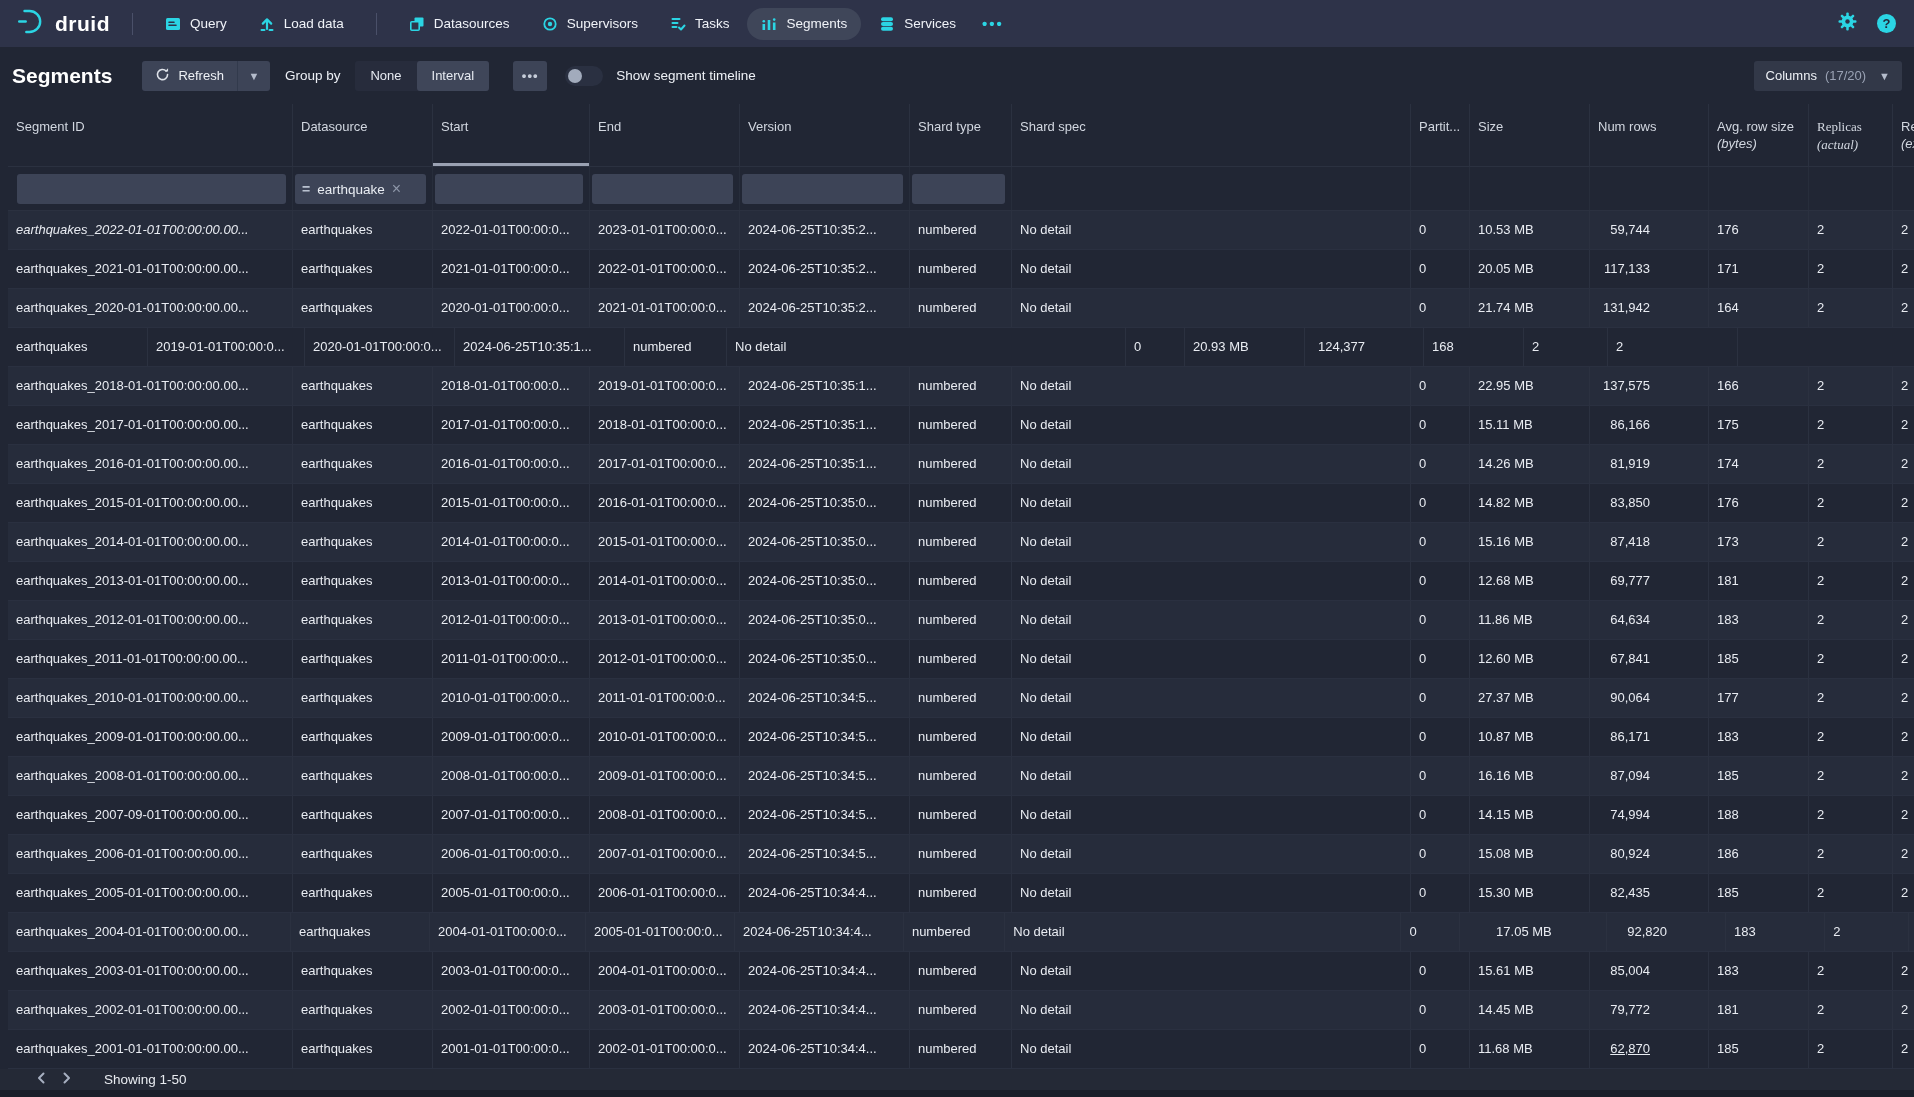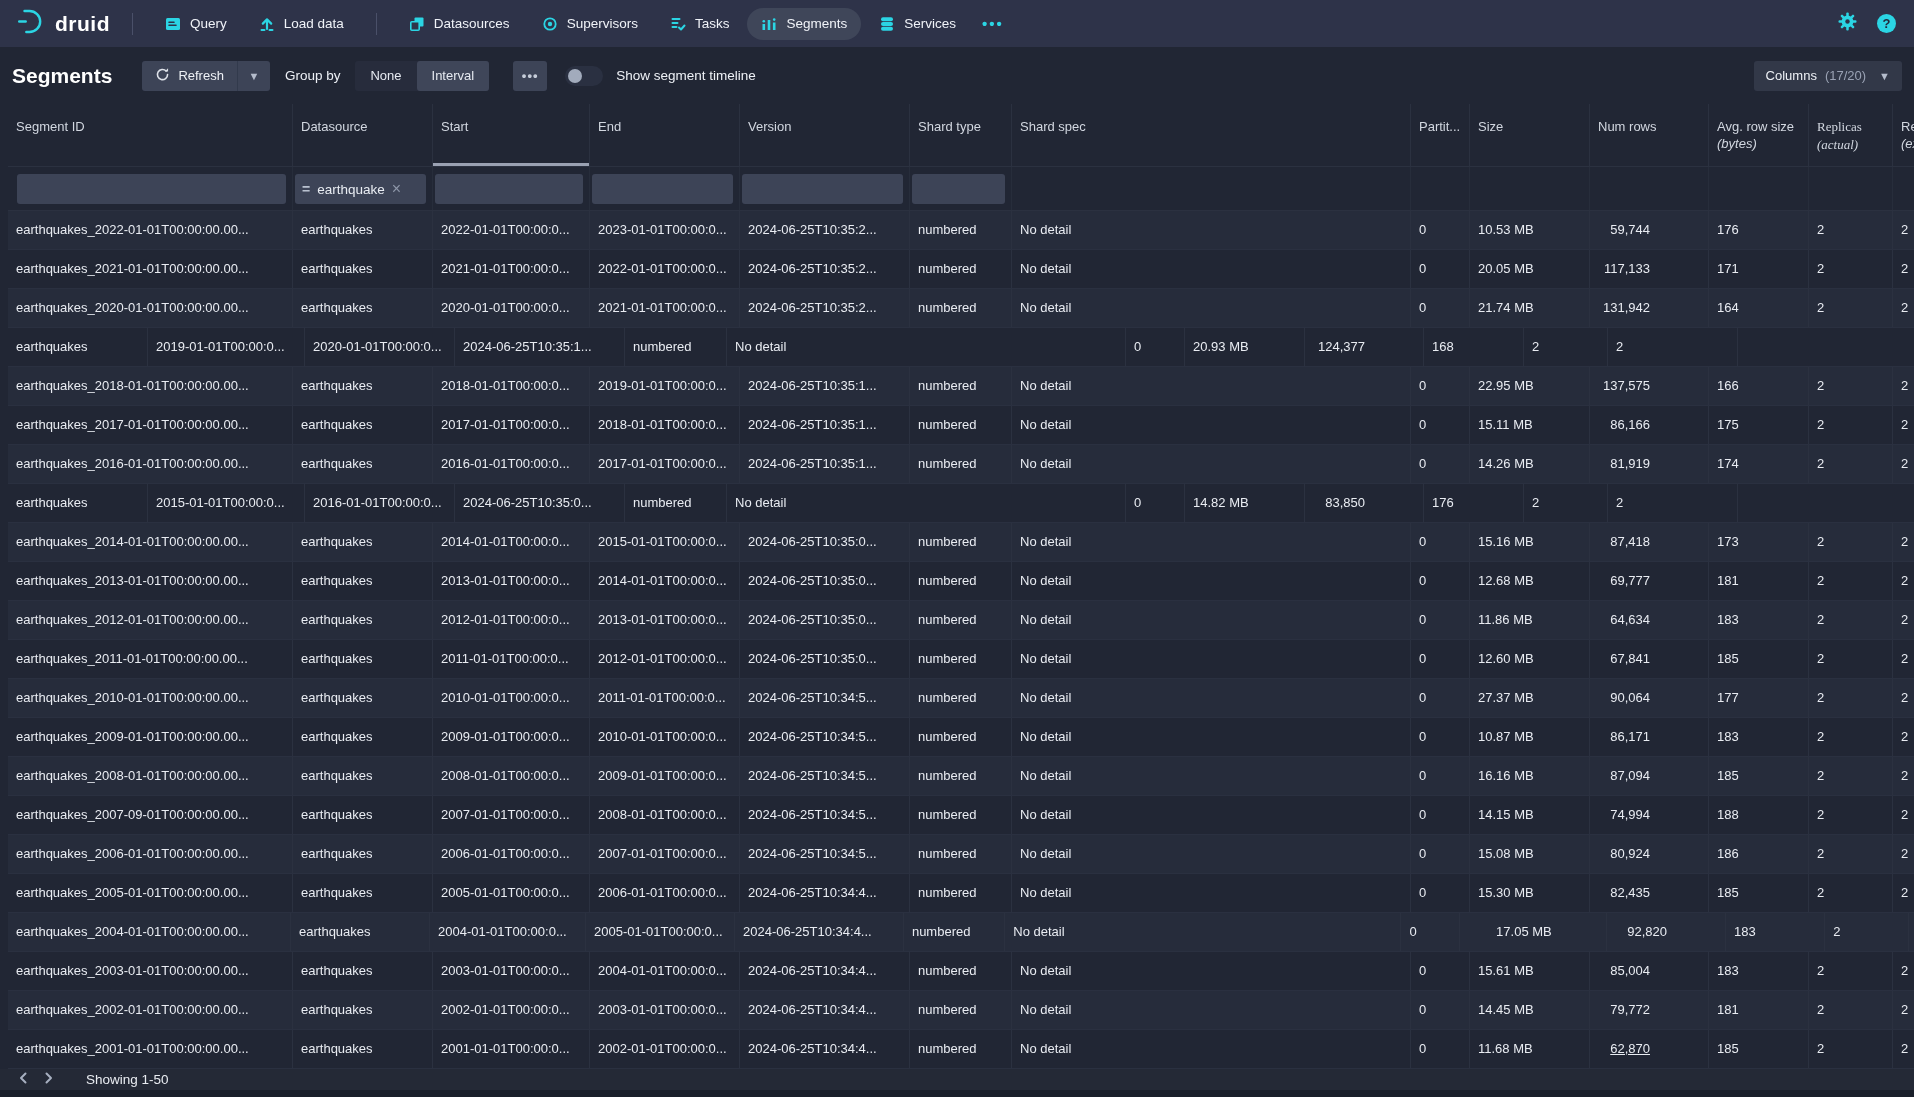--- a/index.html
+++ b/index.html
@@ -76,21 +76,21 @@
   .tr { display:flex; height:39px; border-bottom:1px solid #2a3040; cursor:pointer; }
   .tr.odd  { background:#262c3b; }
   .tr.even { background:#212634; }
   .td {
     padding:0 8px; border-right:1px solid #2b3140; font-size:13px; color:#e9ecf2;
     line-height:38px; white-space:nowrap; overflow:hidden;
   }
   .td.right { text-align:right; padding-right:58px; }
   
   .tfoot { position:absolute; left:0; bottom:0; width:100%; height:28px; background:#242936; }
-  .tfoot-inner { height:21px; display:flex; align-items:center; padding-left:10px; }
+  .tfoot-inner { height:21px; display:flex; align-items:center; padding-left:28px; }
   .pg-btn { width:26px; height:20px; display:flex; align-items:center; justify-content:center; cursor:pointer; }
   .showing { margin-left:24px; font-size:13.5px; color:#e9ecf1; }
   .bottom-strip { height:7px; background:#1a1f2a; }
 </style>
 </head>
 <body>
 
 <div class="app">
 
   <div class="topnav">
@@ -291,21 +291,21 @@
         <div class="tf" style="width: 399px;"></div>
         <div class="tf" style="width: 59px;"></div>
         <div class="tf" style="width: 120px;"></div>
         <div class="tf" style="width: 119px;"></div>
         <div class="tf" style="width: 100px;"></div>
         <div class="tf" style="width: 84px;"></div>
         <div class="tf" style="width: 130px;"></div>
       </div>
     <div id="tbody">
         <div class="tr odd">
-          <div class="td" style="width: 285px;">earthquakes_2022-01-01T00:00:00.00...</div>
+          <div class="td" style="width: 285px; font-style: italic;">earthquakes_2022-01-01T00:00:00.00...</div>
           <div class="td" style="width: 140px;">earthquakes</div>
           <div class="td" style="width: 157px;">2022-01-01T00:00:0...</div>
           <div class="td" style="width: 150px;">2023-01-01T00:00:0...</div>
           <div class="td" style="width: 170px;">2024-06-25T10:35:2...</div>
           <div class="td" style="width: 102px;">numbered</div>
           <div class="td" style="width: 399px;">No detail</div>
           <div class="td" style="width: 59px;">0</div>
           <div class="td" style="width: 120px;">10.53 MB</div>
           <div class="td right" style="width: 119px;">59,744</div>
           <div class="td" style="width: 100px;">176</div>
@@ -395,20 +395,21 @@
           <div class="td" style="width: 102px;">numbered</div>
           <div class="td" style="width: 399px;">No detail</div>
           <div class="td" style="width: 59px;">0</div>
           <div class="td" style="width: 120px;">14.26 MB</div>
           <div class="td right" style="width: 119px;">81,919</div>
           <div class="td" style="width: 100px;">174</div>
           <div class="td" style="width: 84px;">2</div>
           <div class="td" style="width: 130px;">2</div>
         </div>
         <div class="tr even">
+          <div class="td" style="width: 285px;">earthquakes_2015-01-01T00:00:00.00...</div>
           <div class="td" style="width: 140px;">earthquakes</div>
           <div class="td" style="width: 157px;">2015-01-01T00:00:0...</div>
           <div class="td" style="width: 150px;">2016-01-01T00:00:0...</div>
           <div class="td" style="width: 170px;">2024-06-25T10:35:0...</div>
           <div class="td" style="width: 102px;">numbered</div>
           <div class="td" style="width: 399px;">No detail</div>
           <div class="td" style="width: 59px;">0</div>
           <div class="td" style="width: 120px;">14.82 MB</div>
           <div class="td right" style="width: 119px;">83,850</div>
           <div class="td" style="width: 100px;">176</div>

